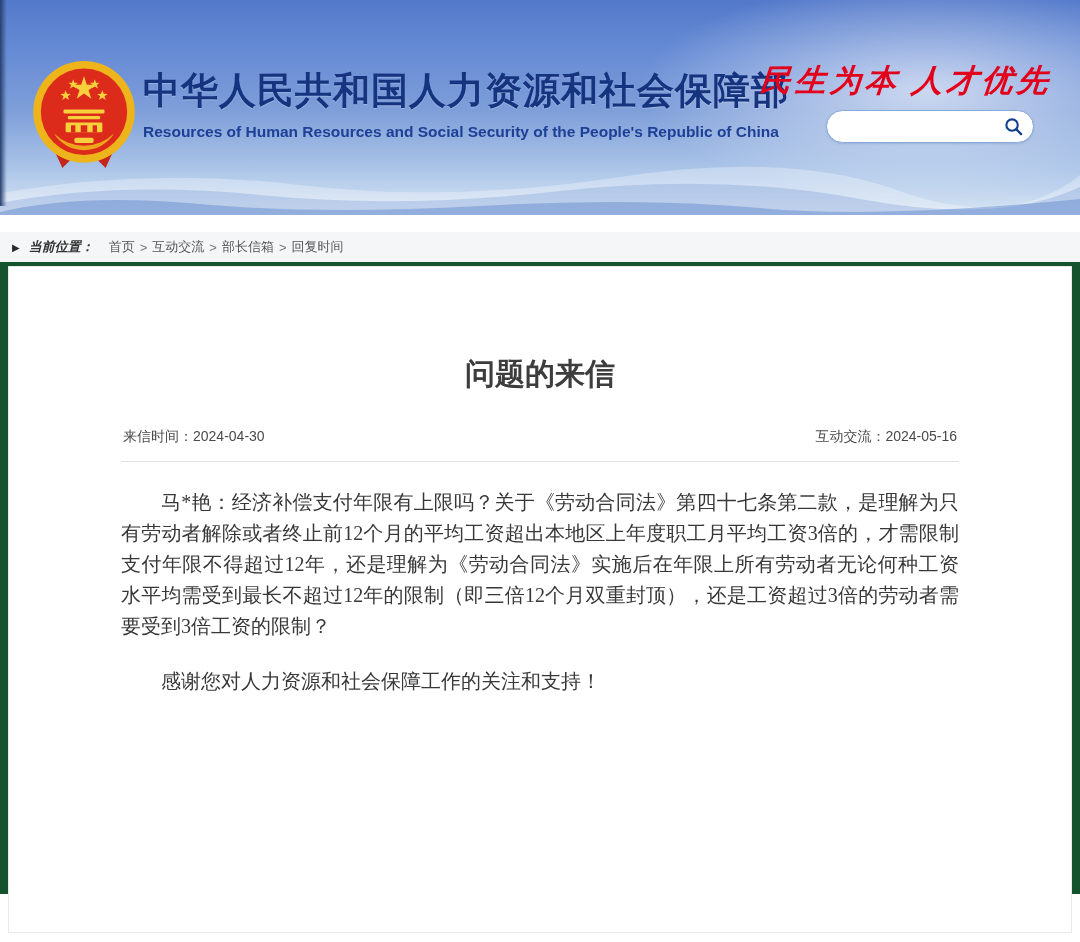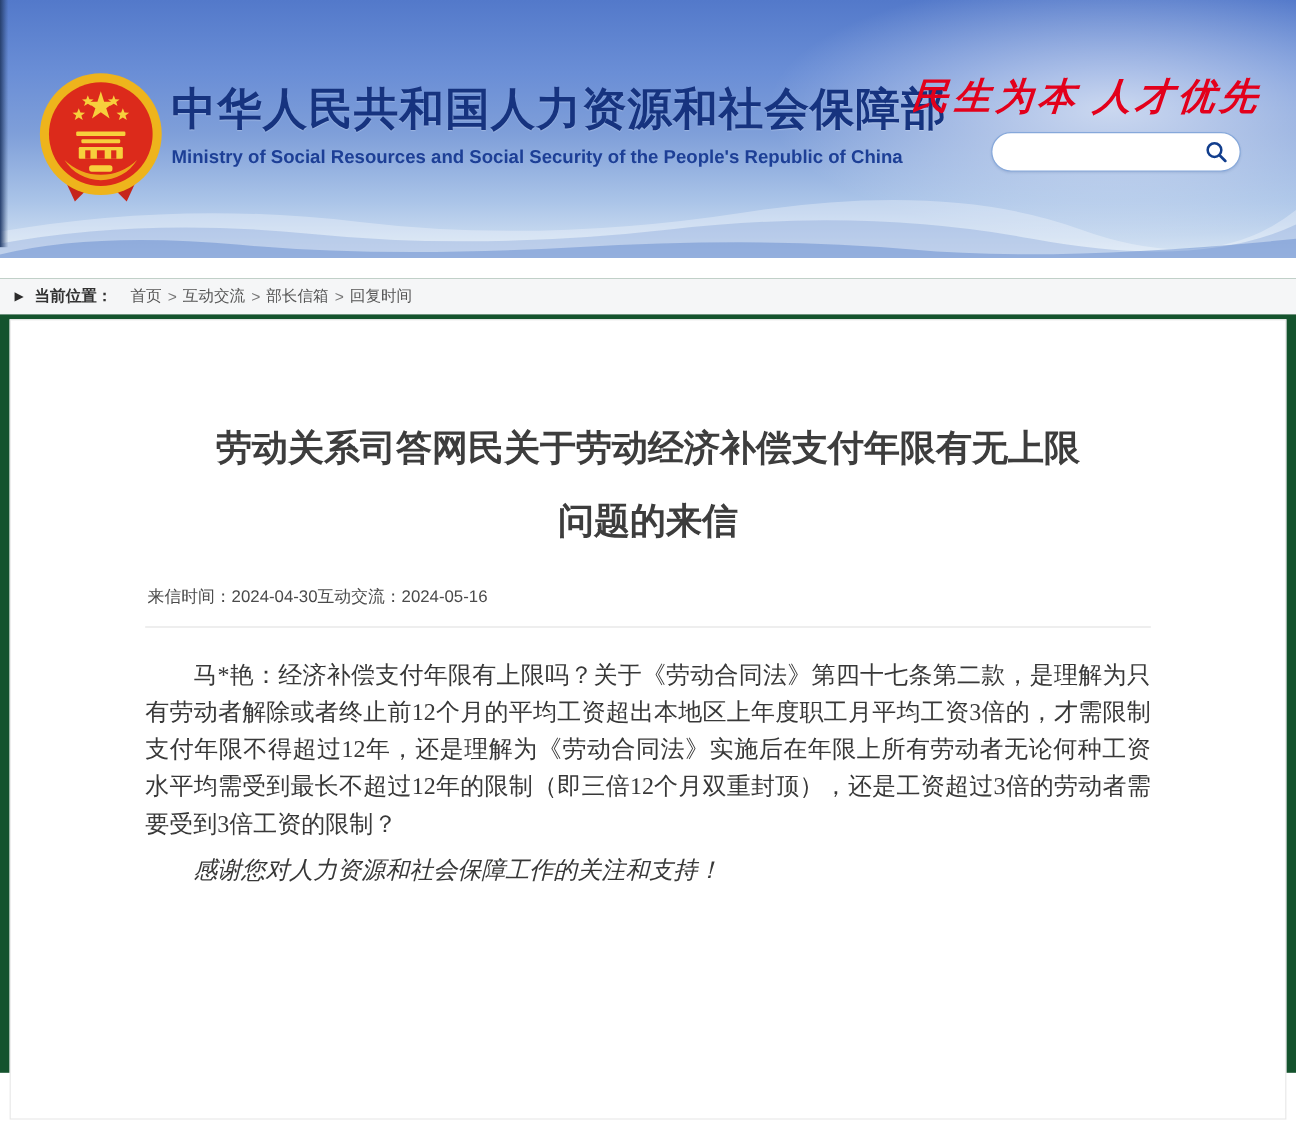--- a/index.html
+++ b/index.html
@@ -41,43 +41,43 @@
   .search-input { flex:1; border:none; outline:none; font-size:14px; color:#333; background:transparent; min-width:0; }
   .search-btn { width:22px; height:22px; border:none; background:transparent; cursor:pointer; padding:0; display:flex; align-items:center; justify-content:center; }
 
   
   .white-strip { height:17px; background:#ffffff; }
   .breadcrumb-bar {
     height:30px; background:#f5f6f7; display:flex; align-items:center;
     padding-left:12px; font-size:13px; color:#555;
   }
   .bc-arrow { color:#2b2b2b; font-size:10px; margin-right:9px; }
-  .bc-label { font-weight:bold; color:#333; margin-right:10px; }
+  .bc-label { font-weight:bold; color:#333; margin-right:10px;font-style:italic; }
   .bc-item { color:#555; text-decoration:none; margin:0 5px; cursor:pointer; }
   .bc-sep { color:#777; }
 
   
   .panel {
     margin:4px 8px 0; height:667px; background:#fff; border:1px solid #e9e9e9;
     padding:76px 112px 0;
   }
   .article-title {
     text-align:center; font-size:30px; font-weight:bold; color:#3d3d3d;
     line-height:61px; margin-bottom:24px; font-family:"Liberation Sans", sans-serif;
   }
   .dates-row {
-    display:flex; justify-content:flex-start; font-size:14px; color:#4a4a4a;
+    display:flex; justify-content:space-between; font-size:14px; color:#4a4a4a;
     margin-bottom:15px; padding:0 2px;
   }
   .divider { border-top:1px solid #e3e3e3; margin-bottom:25px; }
   .article-body p {
     font-family:"Liberation Serif", serif; font-size:20px; line-height:31px;
     color:#383838; text-align:justify; text-indent:2em;
   }
-  .p-thanks { margin-top:8px;font-style:italic; }
+  .p-thanks { margin-top:24px; }
 </style>
 </head>
 <body>
 
 <div class="page">
 
   <div class="header">
     <div class="header-haze"></div>
 
     <svg class="mountains" viewBox="0 0 1080 80" preserveAspectRatio="none">
@@ -103,21 +103,21 @@
       <rect x="33" y="62" width="34" height="9" rx="1" fill="#f7d03c"></rect>
       <rect x="47" y="64.5" width="6" height="6.5" fill="#dc2a1b"></rect>
       <rect x="38" y="64.5" width="4" height="6.5" fill="#dc2a1b"></rect>
       <rect x="58" y="64.5" width="4" height="6.5" fill="#dc2a1b"></rect>
       <rect x="41" y="76" width="18" height="5" rx="2" fill="#f7d03c"></rect>
       <path d="M22,72 A33,33 0 0 0 78,72 A40,40 0 0 1 22,72 Z" fill="#eeb41c" opacity="0.9"></path>
     </svg>
 
     <div class="header-titles">
       <div class="title-zh">中华人民共和国人力资源和社会保障部</div>
-      <div class="title-en">Ministry of Social Resources and Social Security of the People's Republic of China</div>
+      <div class="title-en">Resources of Human Resources and Social Security of the People's Republic of China</div>
     </div>
 
     <div class="slogan">民生为本 人才优先</div>
 
     <div class="search-pill">
       <input class="search-input" type="text" placeholder="" style="">
       <button class="search-btn">
         <svg width="19" height="19" viewBox="0 0 20 20">
           <circle cx="8.5" cy="8.5" r="6" fill="none" stroke="#123e8d" stroke-width="2.2"></circle>
           <line x1="13" y1="13" x2="18" y2="18" stroke="#123e8d" stroke-width="2.4" stroke-linecap="round"></line>
@@ -135,21 +135,20 @@
     <span class="bc-sep">&gt;</span>
     <span class="bc-item">互动交流</span>
     <span class="bc-sep">&gt;</span>
     <span class="bc-item">部长信箱</span>
     <span class="bc-sep">&gt;</span>
     <span class="bc-item">回复时间</span>
   </div>
 
   <div class="panel">
     <h1 class="article-title">
-      <div>劳动关系司答网民关于劳动经济补偿支付年限有无上限</div>
       <div>问题的来信</div>
     </h1>
 
     <div class="dates-row">
       <div>
         <span>来信时间：</span><span>2024-04-30</span>
       </div>
       <div>
         <span>互动交流：</span><span>2024-05-16</span>
       </div>

